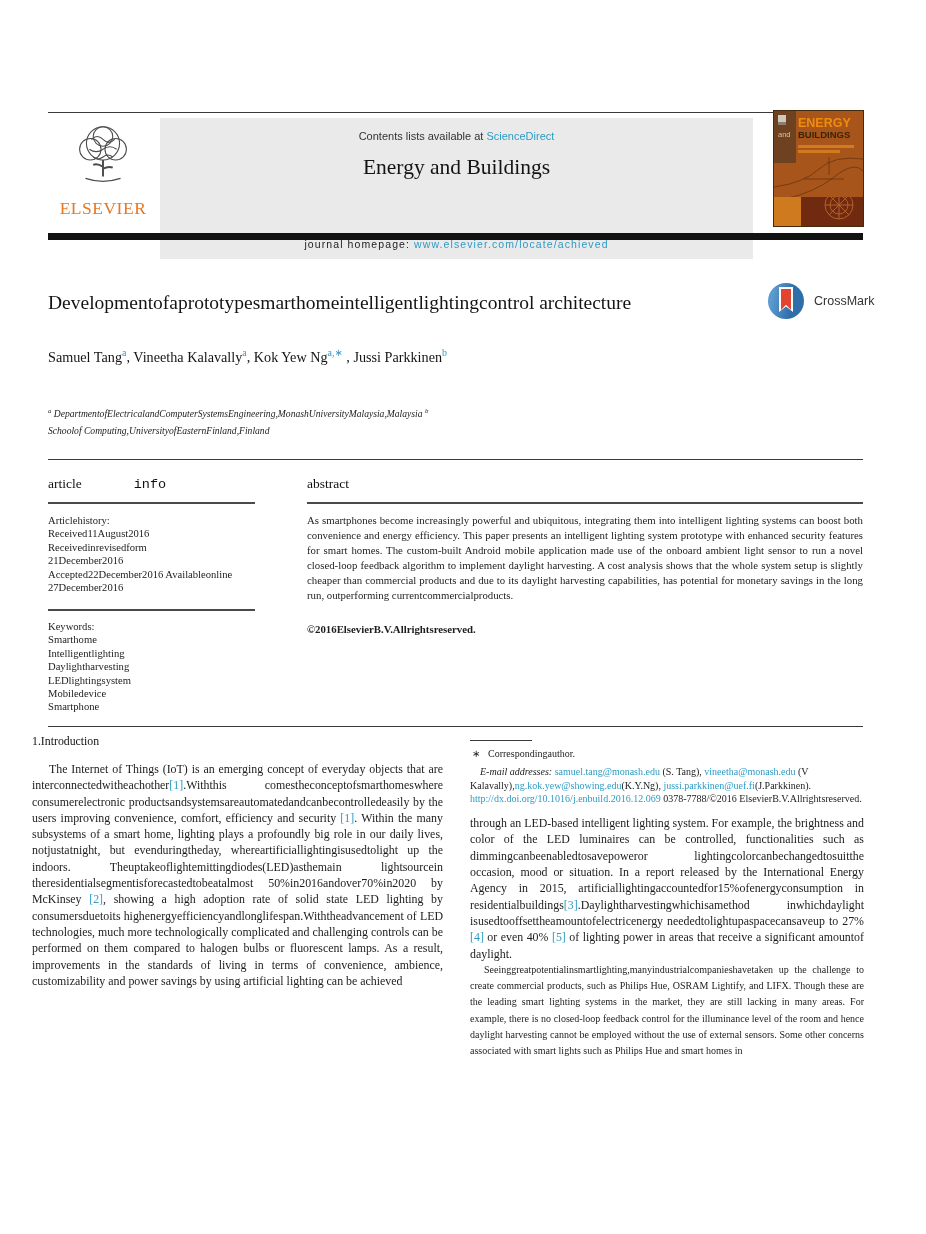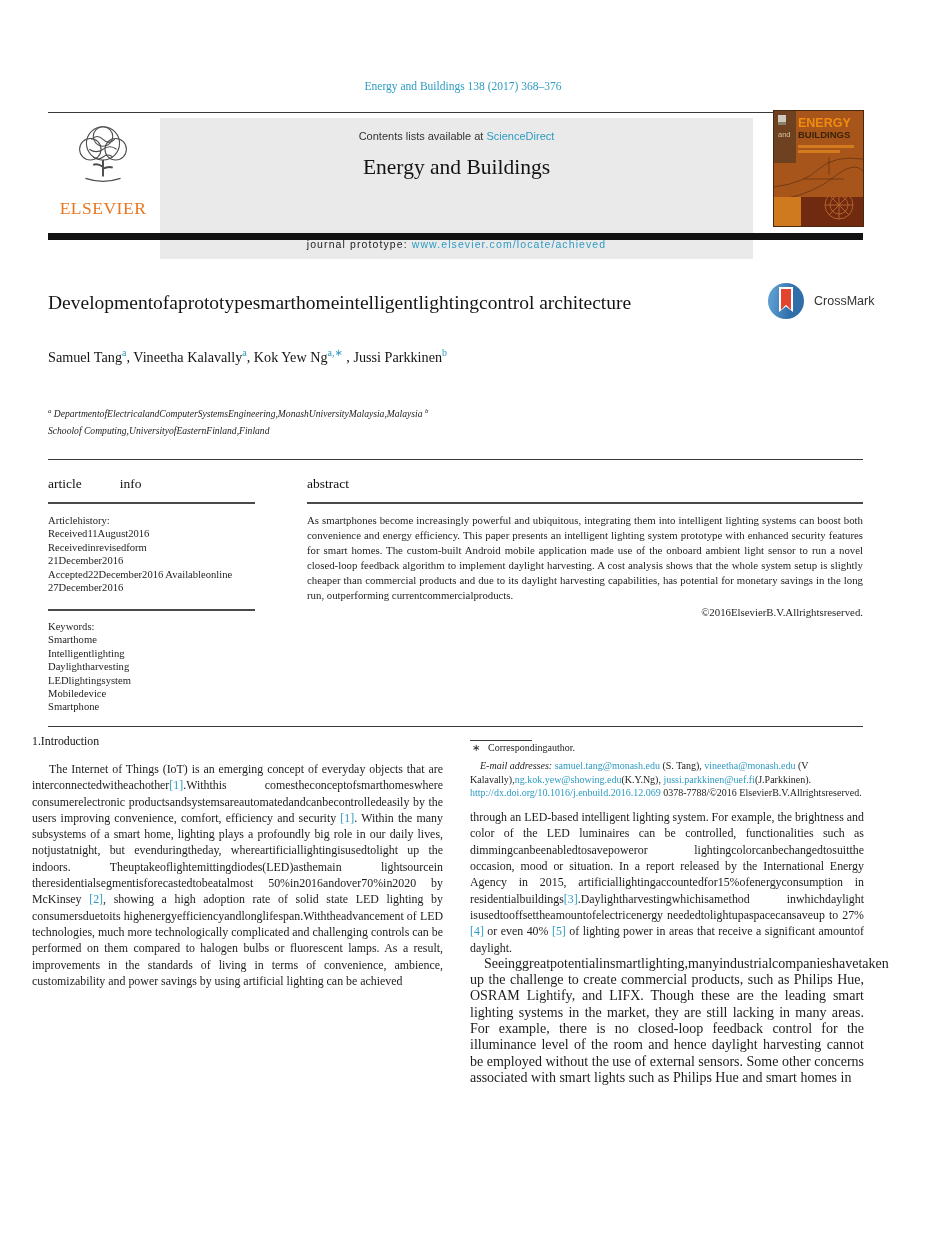--- a/index.html
+++ b/index.html
@@ -57,52 +57,51 @@
              background:linear-gradient(100deg,#5b9bd0 15%,#2f6ea9 65%);}
   .cm-book-w{position:absolute;left:11px;top:4px;width:14px;height:25px;background:#fff;
              clip-path:polygon(0 0,100% 0,100% 100%,50% 78%,0 100%);}
   .cm-book-r{position:absolute;left:13px;top:6px;width:10px;height:21px;background:#e2442f;
              clip-path:polygon(0 0,100% 0,100% 100%,50% 75%,0 100%);}
   .cm-label{font-family:"Liberation Sans",sans-serif;font-size:12.5px;color:#333;}
 
   
   .affilrule{top:459px;left:48px;width:815px;}
   .info-head{top:476px;left:48px;font-size:13.5px;color:#111;}
-  .info-head .w2{margin-left:38px;}
+  .info-head .w2{margin-left:52px;font-family:Liberation Mono, monospace;}
   .abs-head{top:476px;left:307px;font-size:13.5px;color:#111;}
   .info-rule-a{top:502px;left:48px;width:207px;}
   .abs-rule{top:502px;left:307px;width:556px;}
   .history{top:514px;left:48px;width:230px;font-size:10.6px;line-height:13.4px;color:#222;}
   .info-rule-b{top:609px;left:48px;width:207px;}
   .keywords{top:620px;left:48px;width:230px;font-size:10.6px;line-height:13.4px;color:#222;}
   .abstract{top:513px;left:307px;width:556px;font-size:10.8px;line-height:15px;
             text-align:justify;color:#1c1c1c;}
-  .abs-copy{margin-top:2px;text-align:right;}
+  .abs-copy{margin-top:19px;font-weight:bold;}
 
   
   .bodyrule{top:726px;left:48px;width:815px;}
   .leftcol{top:734px;left:32px;width:411px;}
   .rightcol{top:740px;left:470px;width:394px;}
   .sec-head{font-size:11.8px;color:#111;}
   .para{margin-top:12px;font-size:11.9px;line-height:16.3px;text-align:justify;}
   .indent{text-indent:17px;}
   .fn-rule{width:62px;}
-  .fn-line{font-size:10px;line-height:13.8px;}
+  .fn-line{margin-top:6px;font-size:10px;line-height:13.8px;}
   .fn-star{display:inline-block;width:16px;text-align:left;padding-left:2px;}
   .fn-emails{margin-top:4px;font-size:10px;line-height:13.8px;text-indent:10px;}
   .fn-doi{font-size:10px;line-height:13.8px;}
   .rpara1{margin-top:9px;font-size:11.9px;line-height:16.3px;text-align:justify;}
-  .rpara2{font-size:14px;line-height:16.3px;text-align:justify;text-indent:14px;}
+  .rpara2{font-size:10px;line-height:16.3px;text-align:justify;text-indent:14px;}
 </style>
 </head>
 <body>
 
 <div class="page">
 
-  <div class="abs citation">Energy and Buildings 138 (2017) 368–376</div>
 
   <div class="abs rule toprule"></div>
 
   <div class="abs elsevier-block">
     <span>
       <svg width="78" height="78" viewBox="0 0 80 80">
         <g fill="none" stroke="#4d4d4d" stroke-width="1.1">
           <circle cx="40" cy="26" r="17"></circle>
           <circle cx="27" cy="32" r="11"></circle>
           <circle cx="53" cy="32" r="11"></circle>
@@ -117,21 +116,21 @@
     </span>
     <div class="elsevier-word">ELSEVIER</div>
   </div>
 
   <div class="abs graybox">
     <div class="gb-contents">
       <span>Contents lists available at </span><a class="lnk">ScienceDirect</a>
     </div>
     <div class="gb-title">Energy and Buildings</div>
     <div class="gb-home">
-      <span>journal prototype: </span><a class="lnk">www.elsevier.com/locate/achieved</a>
+      <span>journal homepage: </span><a class="lnk">www.elsevier.com/locate/achieved</a>
     </div>
   </div>
 
   <div class="abs cover">
     <div class="cover-band"></div>
     <div class="cover-minilogo"></div>
     <div class="cover-energy">ENERGY</div>
     <div class="cover-and">and</div>
     <div class="cover-buildings">BUILDINGS</div>
     <div class="cover-sub1"></div>

